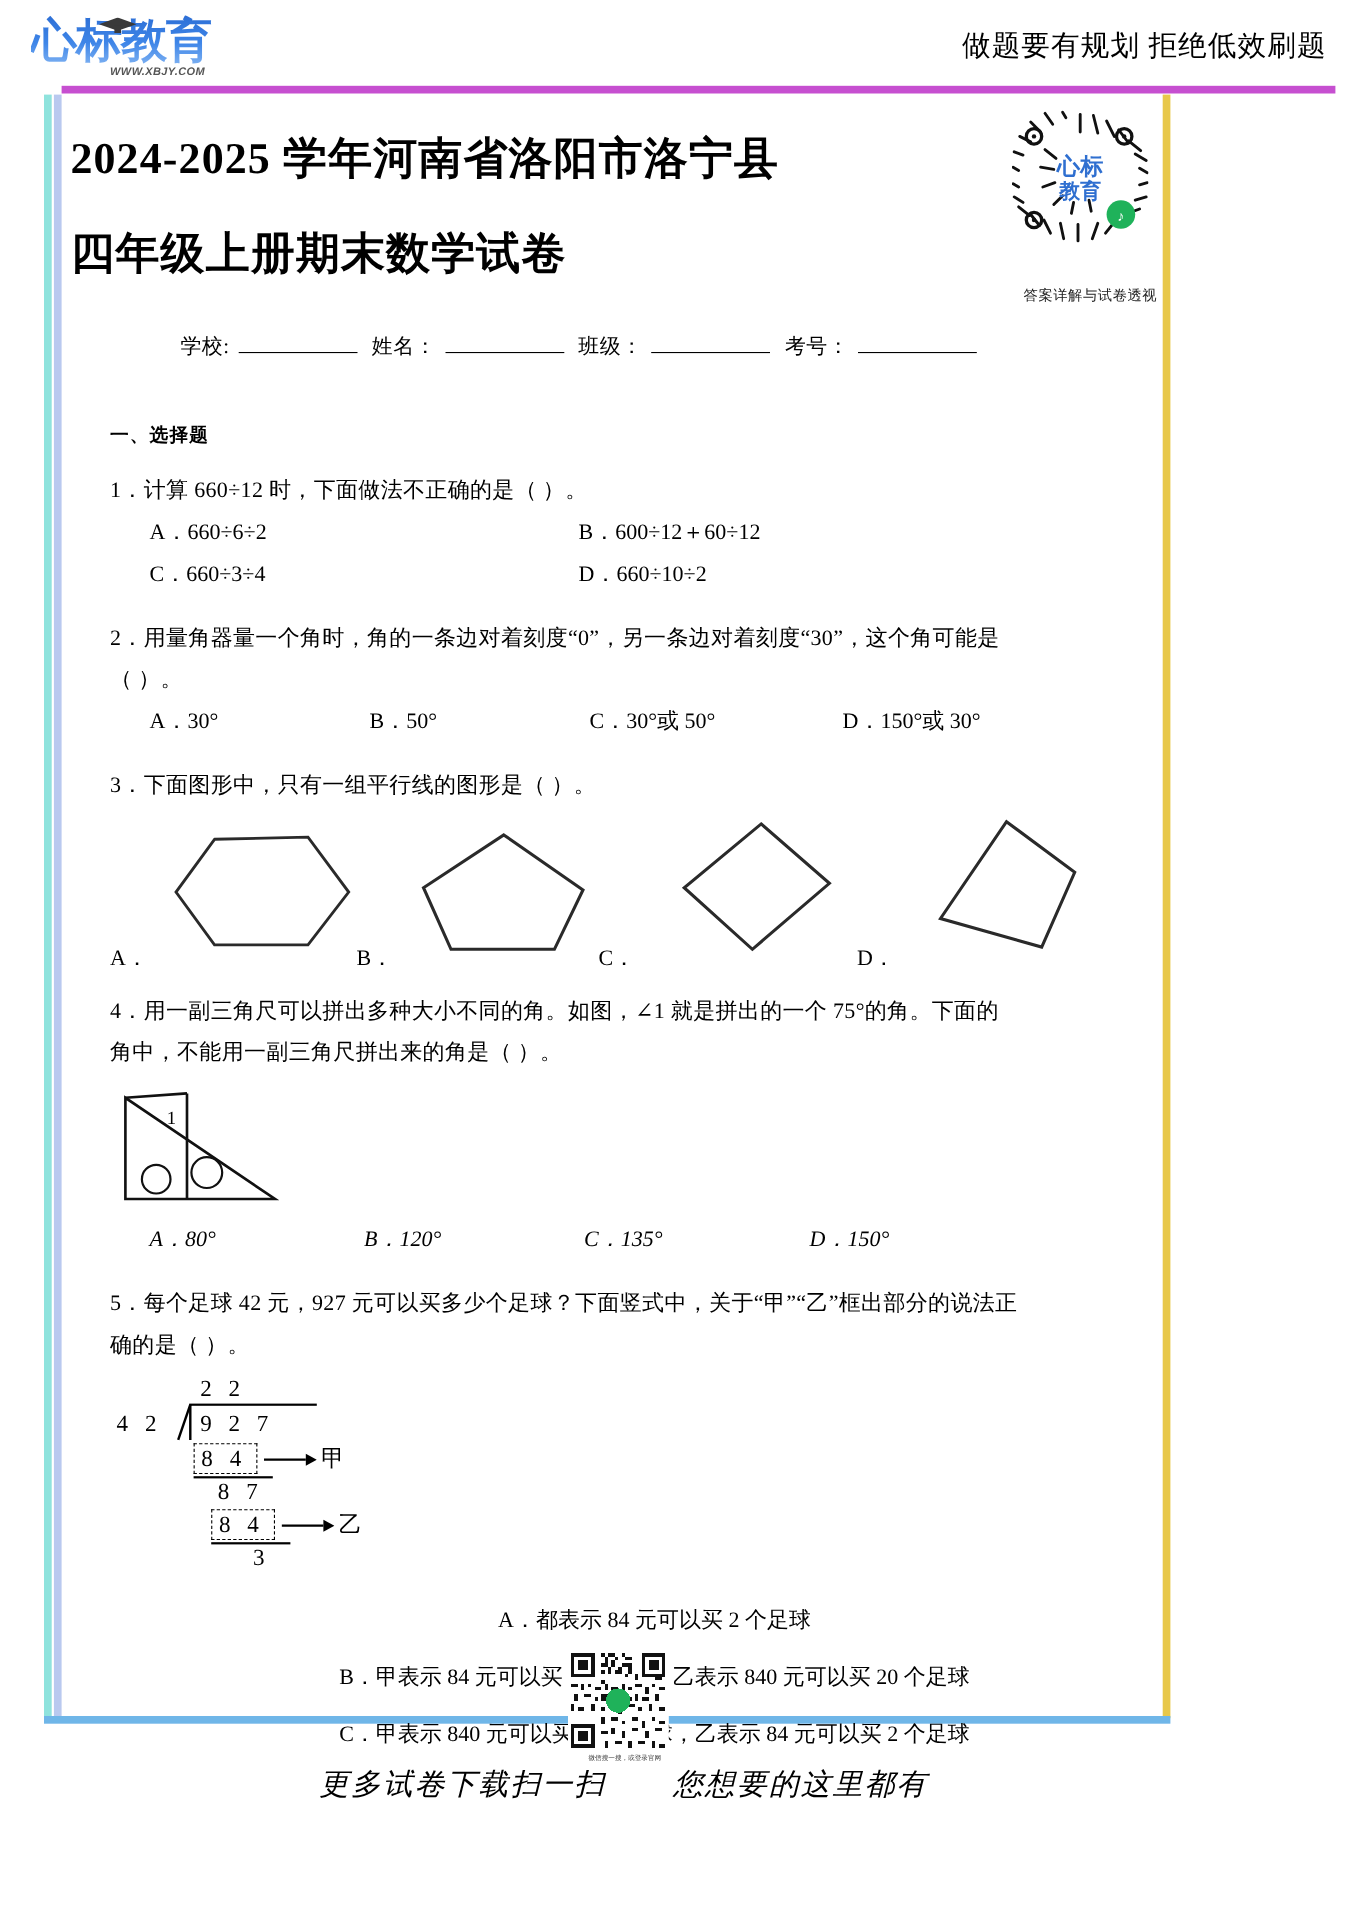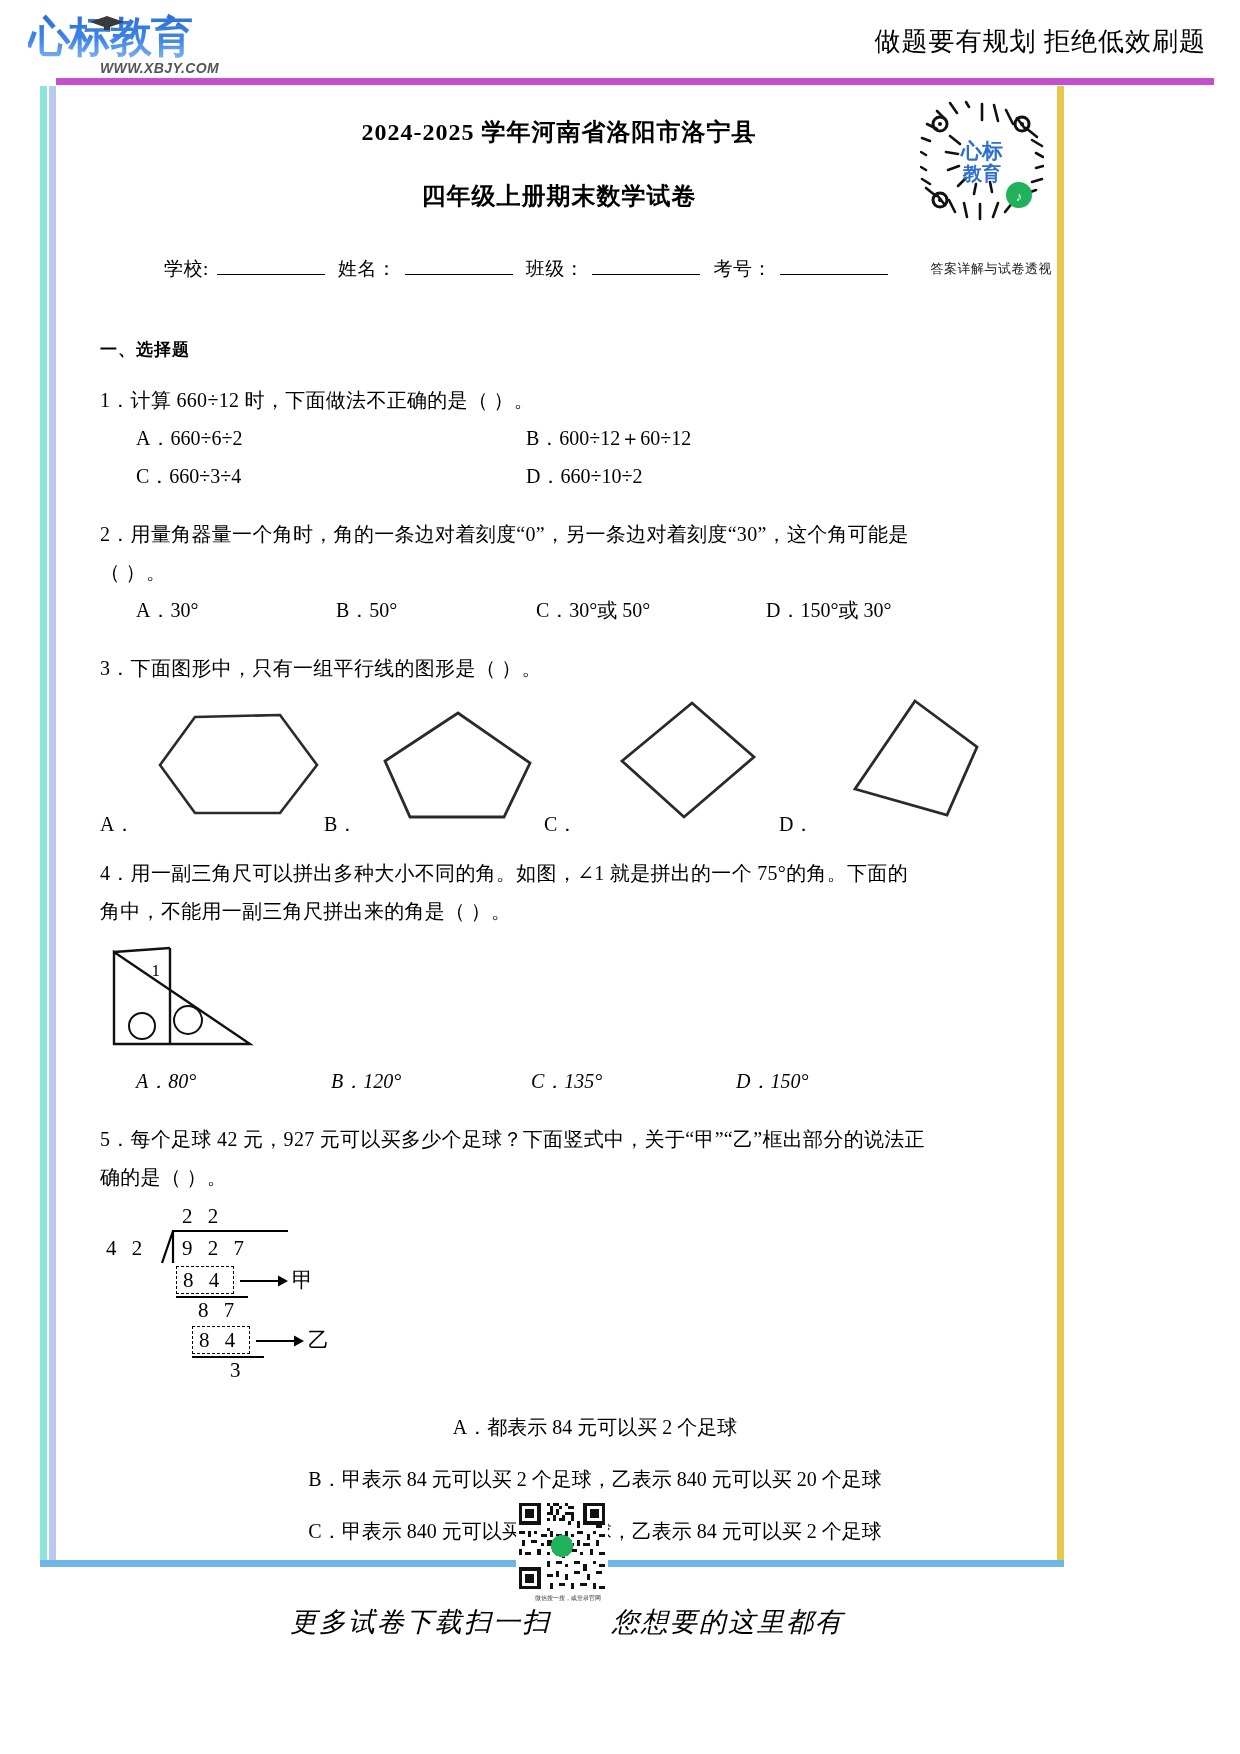--- a/index.html
+++ b/index.html
@@ -29,21 +29,21 @@
     -webkit-background-clip:text; background-clip:text;
     -webkit-text-fill-color:transparent;
     text-shadow:none;
   }
   .logo-cap{
     position:absolute; left:62px; top:2px; width:34px; height:16px;
   }
   .logo-url{
     position:absolute; left:72px; top:46px;
     font-family:"Liberation Sans","DejaVu Sans",sans-serif;
-    font-size:14px; font-weight:bold; font-style:italic;
+    font-size:10px; font-weight:bold; font-style:italic;
     color:#555; letter-spacing:0.4px;
   }
   .slogan{
     position:absolute; right:30px; top:24px;
     font-size:26px; font-weight:500;
     font-family:"Liberation Serif","DejaVu Serif",serif;
     letter-spacing:1px;
     white-space:nowrap;
     margin-left:45px;
   }
@@ -69,24 +69,23 @@
     position:absolute; left:40px; top:1560px; width:1024px; height:7px;
     background:#6fb6e8;
   }
 
   
   .paper{
     position:absolute; left:64px; top:92px; width:990px; height:1460px;
   }
 
   .title-line{
-    text-align:center;
     font-family:"Liberation Serif","DejaVu Serif",serif;
     font-weight:bold;
-    font-size:24px;
+    font-size:40px;
     letter-spacing:1px;
   }
   .title-1{ margin-top:24px; }
   .title-2{ margin-top:32px; }
 
   .qr-box{
     position:absolute; right:10px; top:8px; width:124px; height:124px;
   }
   .qr-caption{
     position:absolute; right:2px; top:168px;

